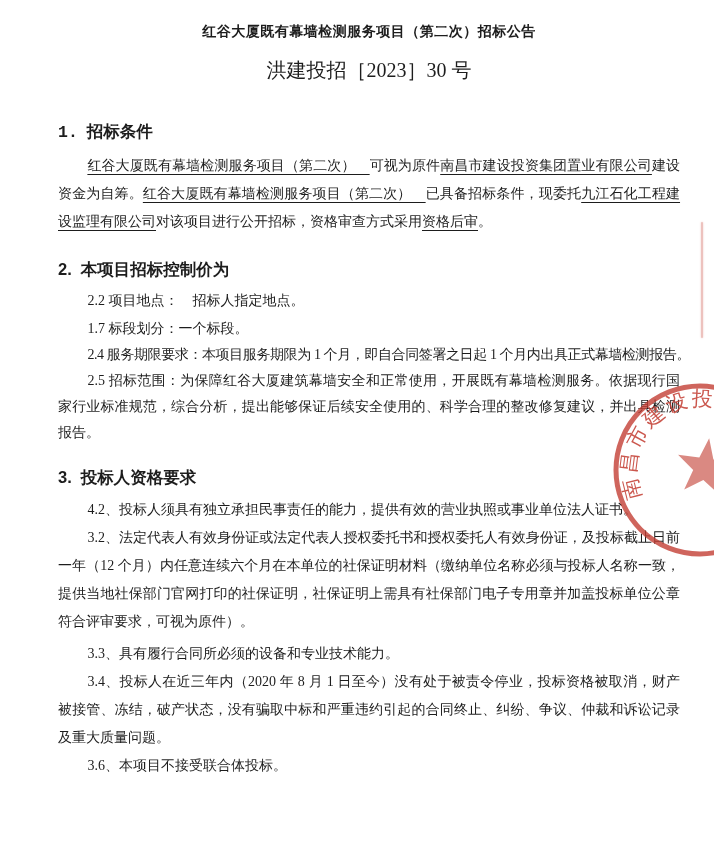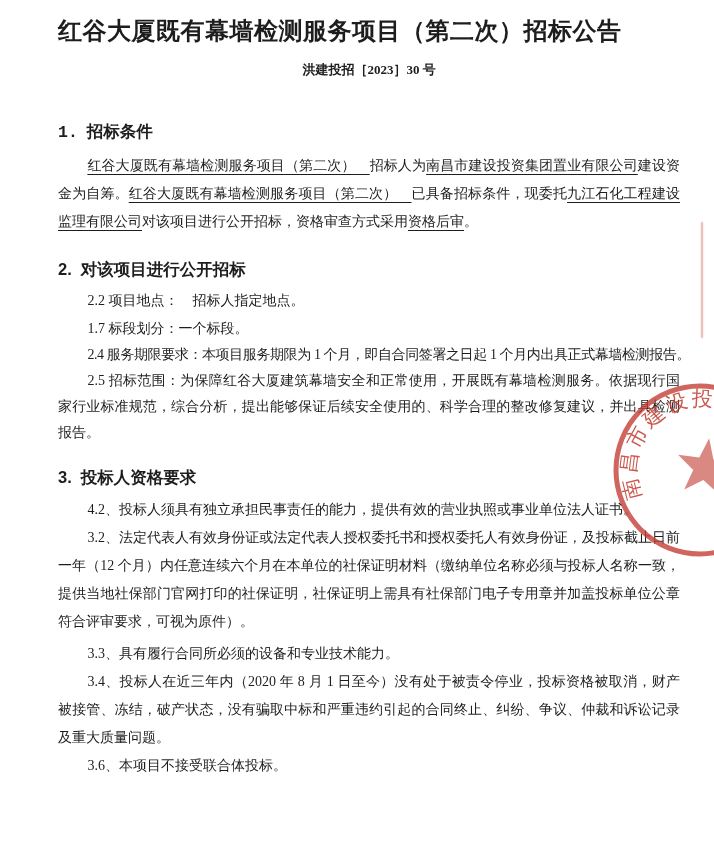--- a/index.html
+++ b/index.html
@@ -12,27 +12,28 @@
     color: #1d1d1d;
   }
   .page {
     position: relative;
     width: 714px; height: 860px;
     box-sizing: border-box;
     padding: 14px 34px 0 58px;
   }
   .title {
     font-family: "Liberation Sans", sans-serif;
-    font-size: 24px; font-weight: 700;
+    font-size: 14px; font-weight: 700;
+    text-align: center;
     margin: 4px 0 0 0;
     line-height: 26px;
     letter-spacing: 0.5px;
   }
   .docnum {
-    font-size: 13px; font-weight: 700;
+    font-size: 20px; font-weight: 400;
     text-align: center;
     margin: 14px 0 0 0;
     line-height: 24px;
   }
   .sec-heading {
     font-family: "Liberation Sans", sans-serif;
     font-size: 16.5px; font-weight: 700;
     line-height: 22px;
     margin: 0;
   }
@@ -86,26 +87,26 @@
 
 <div class="page">
 
   <h1 class="title">红谷大厦既有幕墙检测服务项目（第二次）招标公告</h1>
 
   <div class="docnum">洪建投招［2023］30 号</div>
 
   <section class="sec-1">
     <h2 class="sec-heading"><span class="sec-num">1.</span><span>招标条件</span></h2>
     <div class="sec-body">
-        <p class="para"><span class="u">红谷大厦既有幕墙检测服务项目（第二次）　</span><span class="">招标人为</span><span class="u">南昌市建设投资集团置业有限公司</span><span class="">建设资金为自筹。</span><span class="u">红谷大厦既有幕墙检测服务项目（第二次）　</span><span class="">已具备招标条件，现委托</span><span class="u">九江石化工程建设监理有限公司</span><span class="">对该项目进行公开招标，资格审查方式采用</span><span class="u">资格后审</span><span class="">。</span></p>
+        <p class="para"><span class="u">红谷大厦既有幕墙检测服务项目（第二次）　</span><span class="">可视为原件</span><span class="u">南昌市建设投资集团置业有限公司</span><span class="">建设资金为自筹。</span><span class="u">红谷大厦既有幕墙检测服务项目（第二次）　</span><span class="">已具备招标条件，现委托</span><span class="u">九江石化工程建设监理有限公司</span><span class="">对该项目进行公开招标，资格审查方式采用</span><span class="u">资格后审</span><span class="">。</span></p>
       </div>
   </section>
 
   <section class="sec-2">
-    <h2 class="sec-heading"><span class="sec-num">2.</span><span>对该项目进行公开招标</span></h2>
+    <h2 class="sec-heading"><span class="sec-num">2.</span><span>本项目招标控制价为</span></h2>
     <div class="sec-body">
         <p class="para gap1"><span class="">2.2 项目地点：　招标人指定地点。</span></p>
         <p class="para gap0"><span class="">1.7 标段划分：一个标段。</span></p>
         <p class="para oneline"><span class="">2.4 服务期限要求：本项目服务期限为 1 个月，即自合同签署之日起 1 个月内出具正式幕墙检测报告。</span></p>
         <p class="para"><span class="">2.5 招标范围：为保障红谷大厦建筑幕墙安全和正常使用，开展既有幕墙检测服务。依据现行国家行业标准规范，综合分析，提出能够保证后续安全使用的、科学合理的整改修复建议，并出具检测报告。</span></p>
       </div>
   </section>
 
   <section class="sec-3">
     <h2 class="sec-heading"><span class="sec-num">3.</span><span>投标人资格要求</span></h2>

